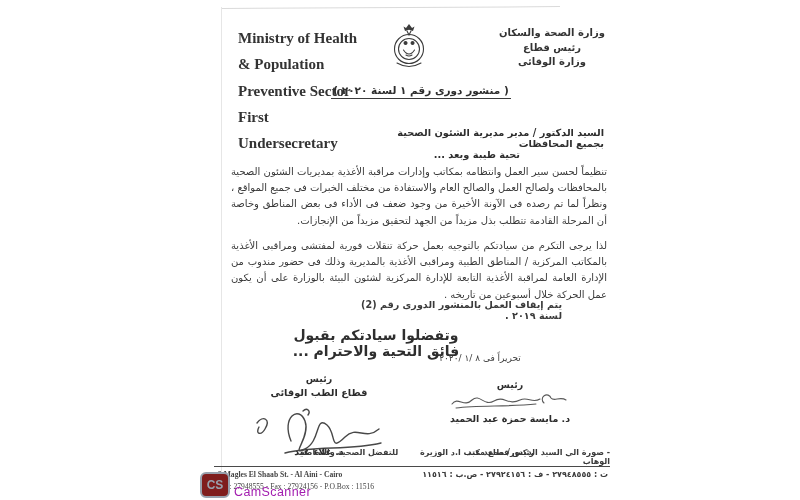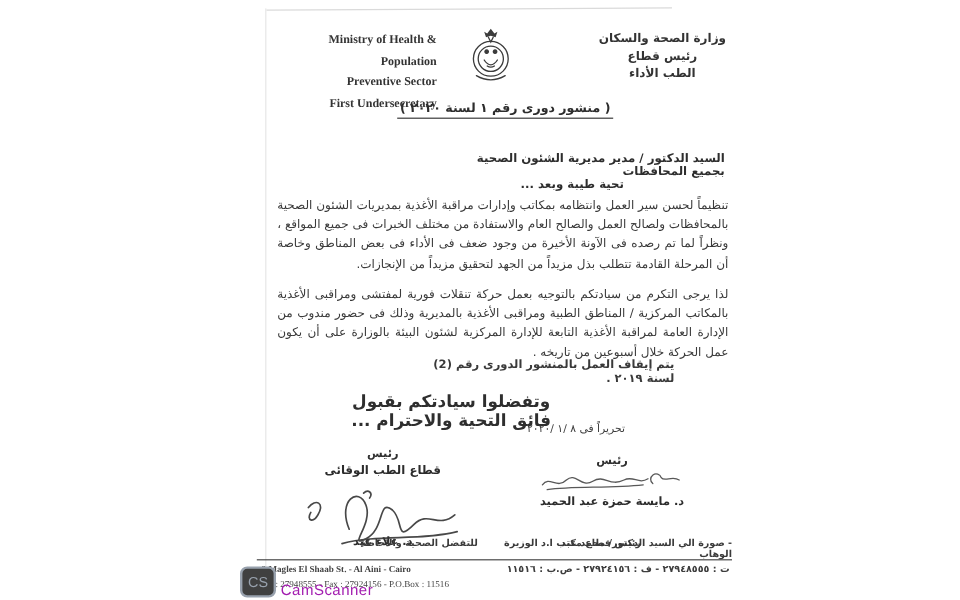--- a/index.html
+++ b/index.html
@@ -10,21 +10,21 @@
   }
   .abs { position:absolute; }
   .ar { direction:rtl; font-family:"DejaVu Sans", sans-serif; }
   .en-serif { font-family:"Liberation Serif", serif; }
   .b { font-weight:bold; }
 
   
   .page-edge-top { left:222px; top:7px; width:338px; height:1px; background:#dadada; transform:rotate(-0.3deg); }
   .page-edge-left { left:221px; top:7px; width:1px; height:488px; background:#e6e6e6; }
 
-  .header-en { left:238px; top:25px; width:126px; text-align:right; font-size:10px; line-height:1.75; color:#333; }
+  .header-en { left:238px; top:25px; width:126px; text-align:left; font-size:15px; line-height:1.75; color:#333; }
   .logo-wrap { left:387px; top:22px; width:44px; height:50px; }
   .header-ar { left:498px; top:26px; width:108px; text-align:center; font-size:10px; line-height:1.45; color:#333; }
 
   .title-line { left:328px; top:84px; width:186px; text-align:center; font-size:10.5px; color:#2d2d2d; }
   .title-line span { border-bottom:1.5px solid #3a3a3a; padding:0 2px 2px; display:inline-block; }
 
   .addressee { left:390px; top:127px; width:214px; text-align:right; font-size:9.8px; color:#2e2e2e; }
   .salutation { left:420px; top:149px; width:100px; text-align:right; font-size:9.8px; color:#2e2e2e; }
 
   .para { left:231px; width:376px; text-align:justify; text-justify:inter-word; font-size:10px; line-height:1.62; color:#3a3a3a; font-weight:normal; }
@@ -51,23 +51,23 @@
   .cc-mid { left:392px; top:448px;padding-left:28px; }
   .cc-right { left:460px; top:448px; width:150px; text-align:right; }
 
   .footer-rule { left:214px; top:466px; width:396px; height:1px; background:#4a4a4a; }
   .footer-en { left:218px; top:469px; width:200px; font-size:7.6px; line-height:1.55; color:#444; }
   .footer-ar { left:398px; top:469px; width:210px; text-align:right; font-size:8px; line-height:1.5; color:#3d3d3d; }
 
   .cam-badge {
     left:200px; top:472px; width:30px; height:26px;
     border:2.5px solid #98a1ad; border-radius:6px;
-    color:#98a1ad; font-weight:normal; font-size:12px;
+    color:#98a1ad; font-weight:bold; font-size:12px;
     display:flex; align-items:center; justify-content:center;
-    background:#404040; font-family:"Liberation Sans", sans-serif;
+    background:#7f1d1d; font-family:"Liberation Sans", sans-serif;
   }
   .cam-label { left:234px; top:485px; font-size:12.5px; color:#a21caf; letter-spacing:.4px; font-family:"Liberation Sans", sans-serif; }
 
   svg { display:block; }
 </style>
 </head>
 <body>
 
 <div id="canvas">
 
@@ -89,21 +89,21 @@
       <path d="M18.5 23 a2 2 0 1 1 .1 0 M25.5 23 a2 2 0 1 1 .1 0" fill="#3c3c3c" stroke="none"></path>
       <path d="M16.5 28 q2.5 4 5.5 4 q3 0 5.5 -4"></path>
       <path d="M19 33 q3 2 6 0"></path>
       <path d="M10 41 q12 7 24 0"></path>
     </svg>
   </div>
 
   <div class="abs header-ar ar b">
     <div>وزارة الصحة والسكان</div>
     <div>رئيس قطاع</div>
-    <div>الطب الأداء</div>
+    <div>وزارة الوقائى</div>
   </div>
 
   <div class="abs title-line ar b">
     <span>( منشور دورى رقم ١ لسنة ٢٠٢٠ )</span>
   </div>
 
   <div class="abs addressee ar b">السيد الدكتور / مدير مديرية الشئون الصحية بجميع المحافظات</div>
   <div class="abs salutation ar b">تحية طيبة وبعد ...</div>
 
   <div class="abs para para1 ar">تنظيماً لحسن سير العمل وانتظامه بمكاتب وإدارات مراقبة الأغذية بمديريات الشئون الصحية بالمحافظات ولصالح العمل والصالح العام والاستفادة من مختلف الخبرات فى جميع المواقع ، ونظراً لما تم رصده فى الآونة الأخيرة من وجود ضعف فى الأداء فى بعض المناطق وخاصة أن المرحلة القادمة تتطلب بذل مزيداً من الجهد لتحقيق مزيداً من الإنجازات.</div>

